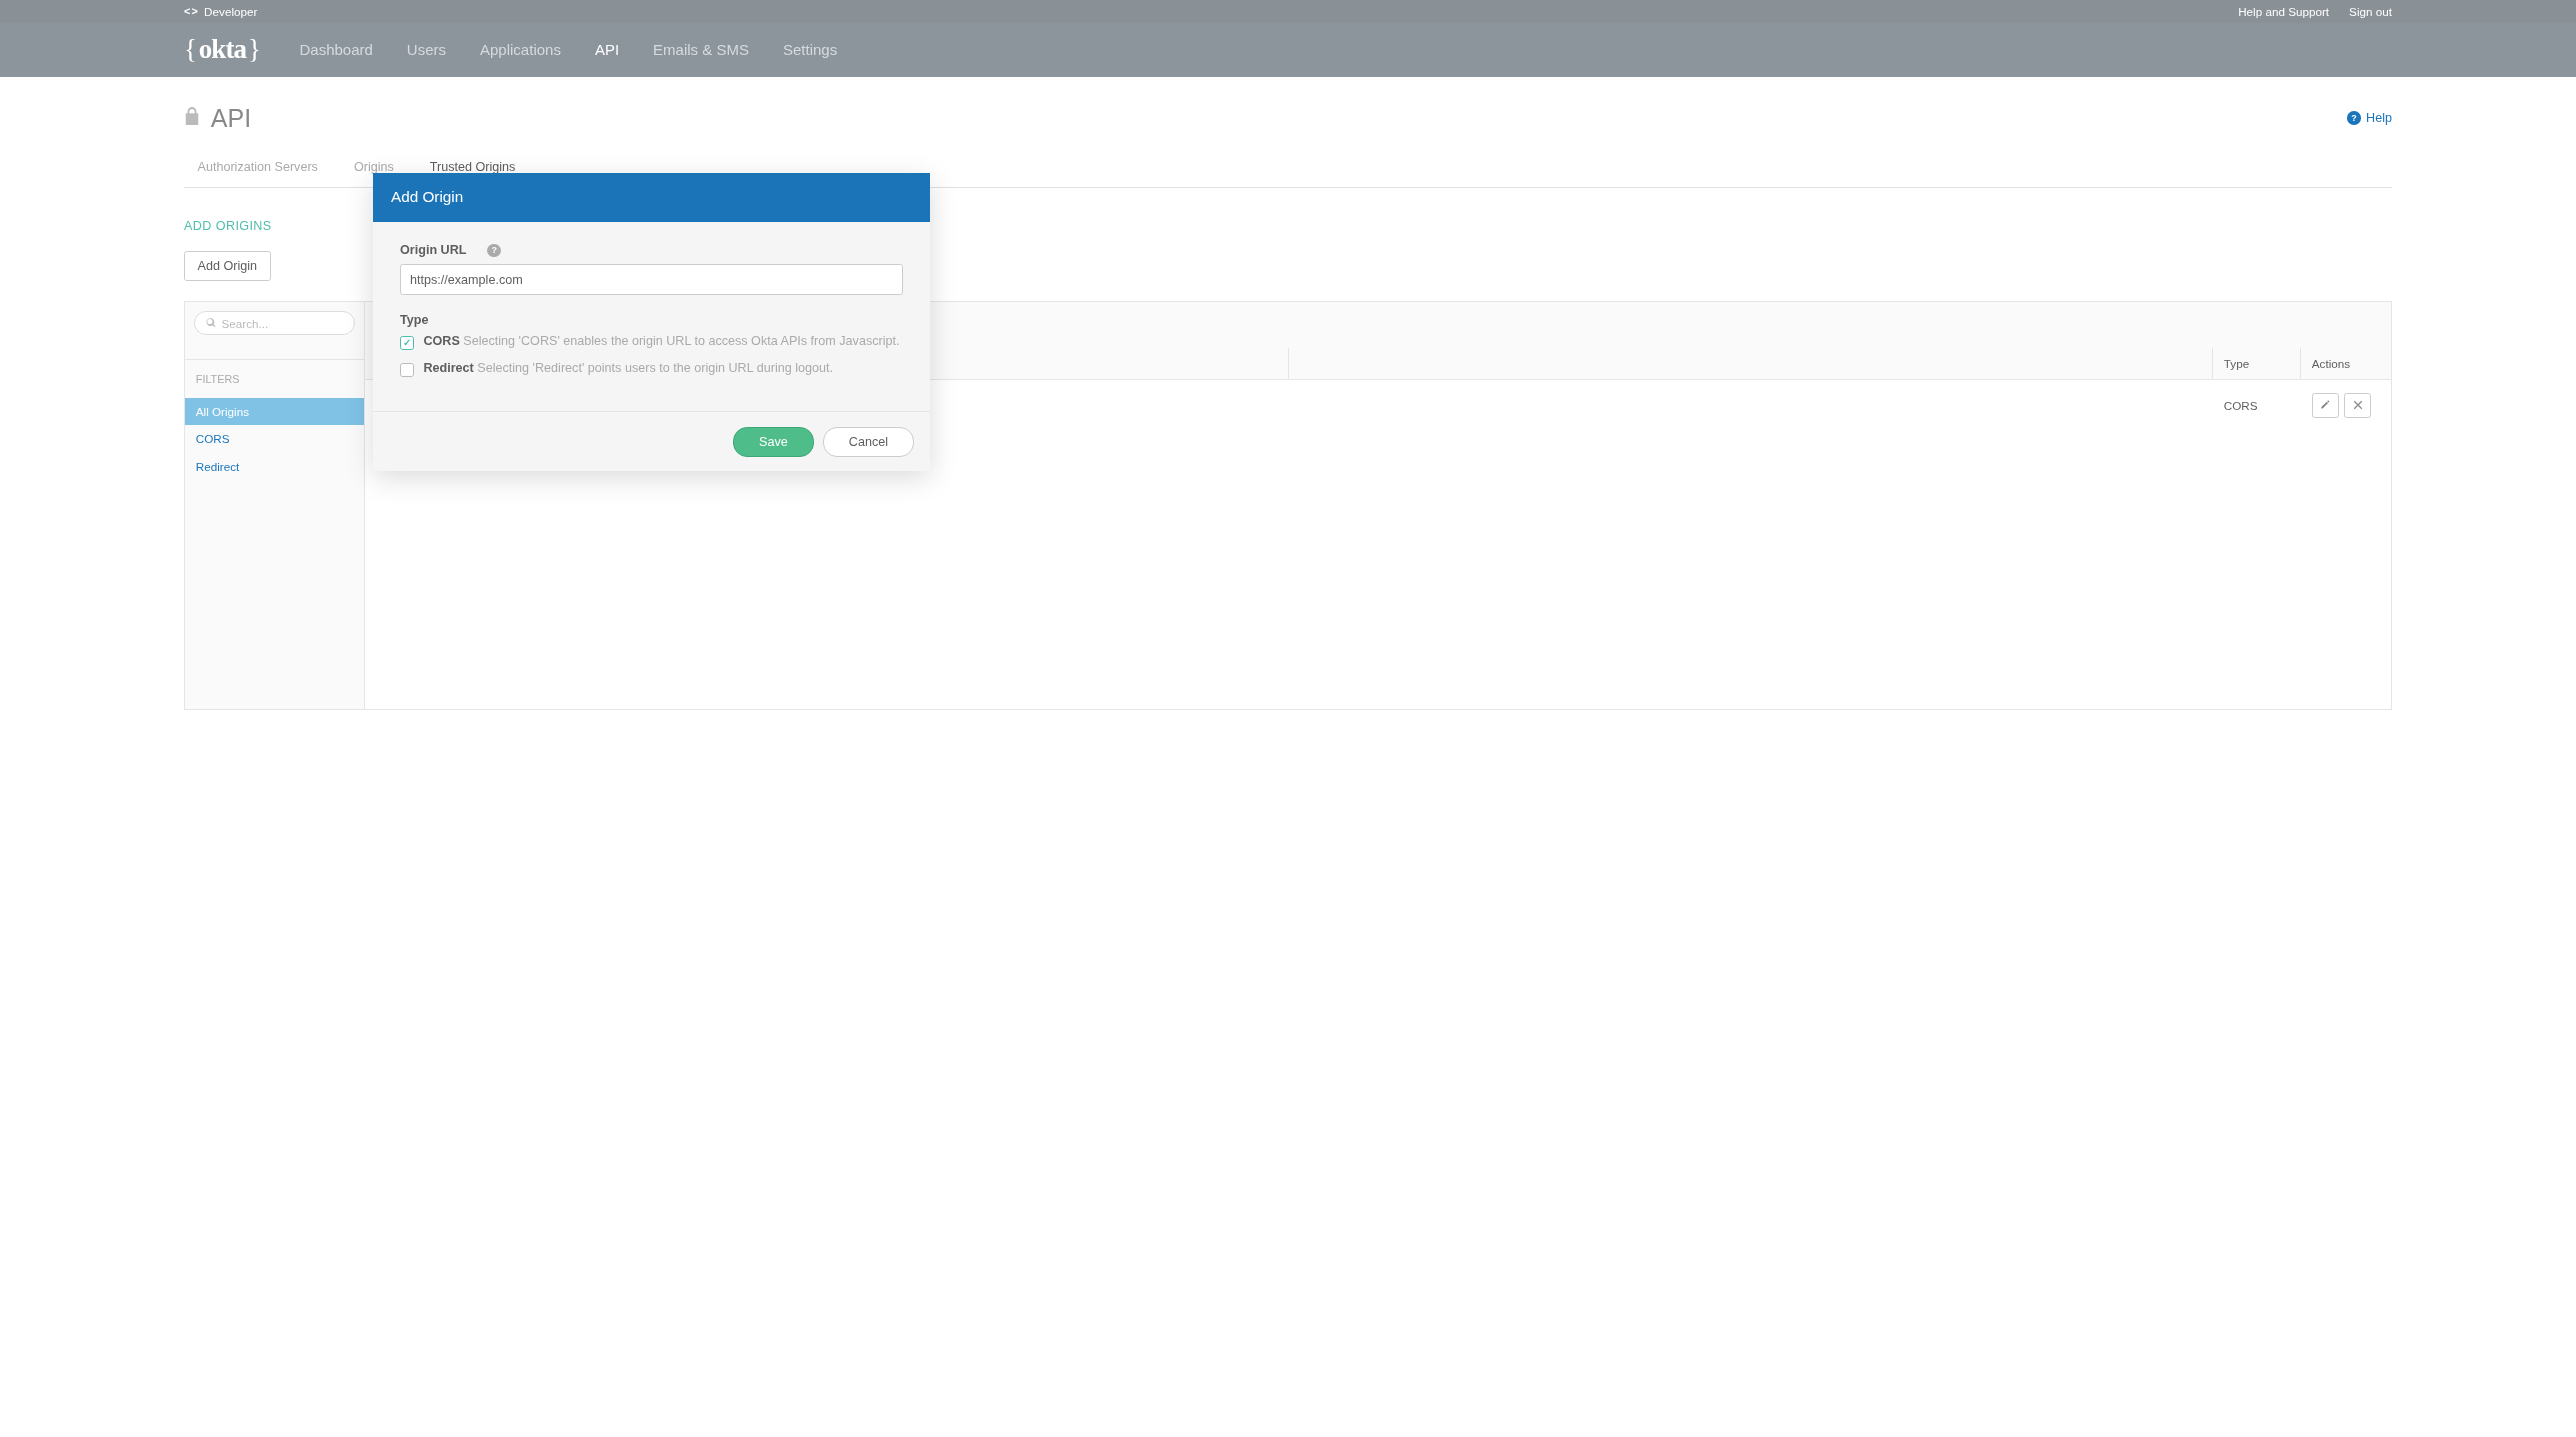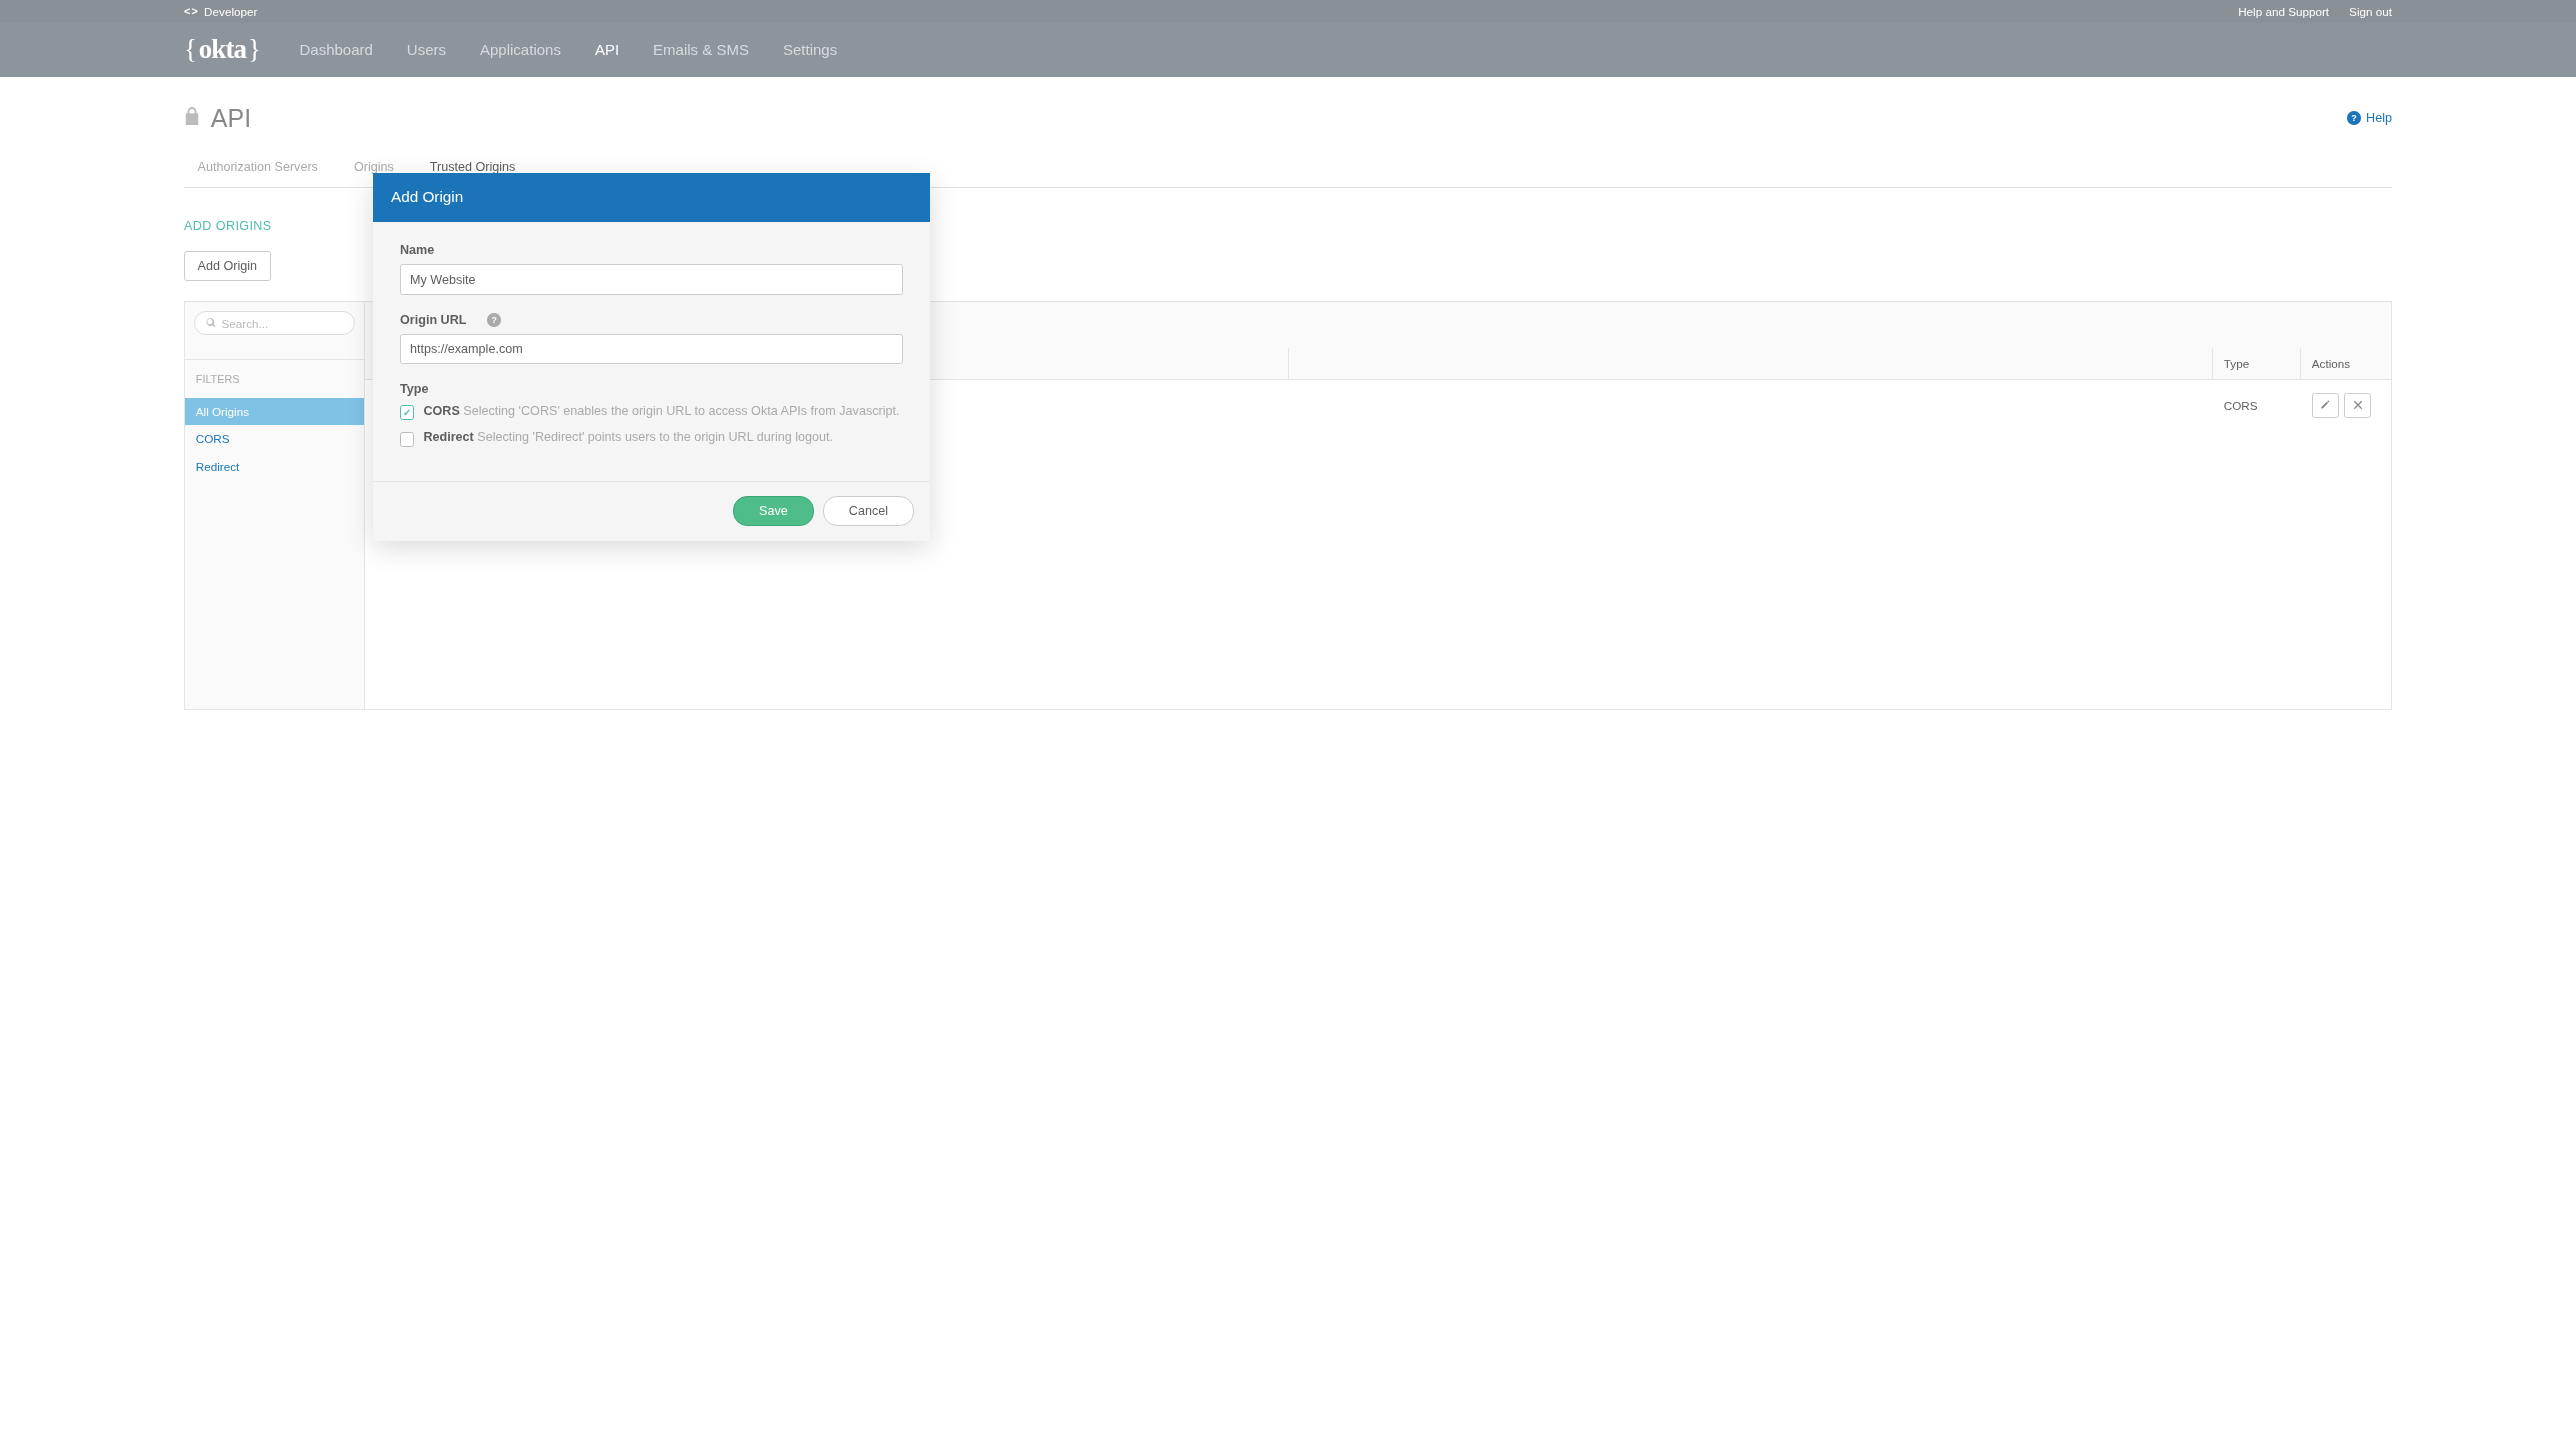--- a/index.html
+++ b/index.html
@@ -375,24 +375,20 @@
       </div>
       <div style="height:278px;"></div>
     </div>
   </div>
 </div>
 
 <div class="modal">
   <div class="modal-header">Add Origin</div>
   <div class="modal-body">
     <div class="form-group">
-      <label class="form-label">Name</label>
-      <input class="form-input" value="My Website" style="">
-    </div>
-    <div class="form-group">
       <label class="form-label form-label-inline">
         <span>Origin URL</span>
         <span class="help-circle">?</span>
       </label>
       <input class="form-input" value="https://example.com" style="">
     </div>
     <div class="form-group">
       <label class="form-label">Type</label>
       <div class="checkbox-row">
         <div class="checkbox">

